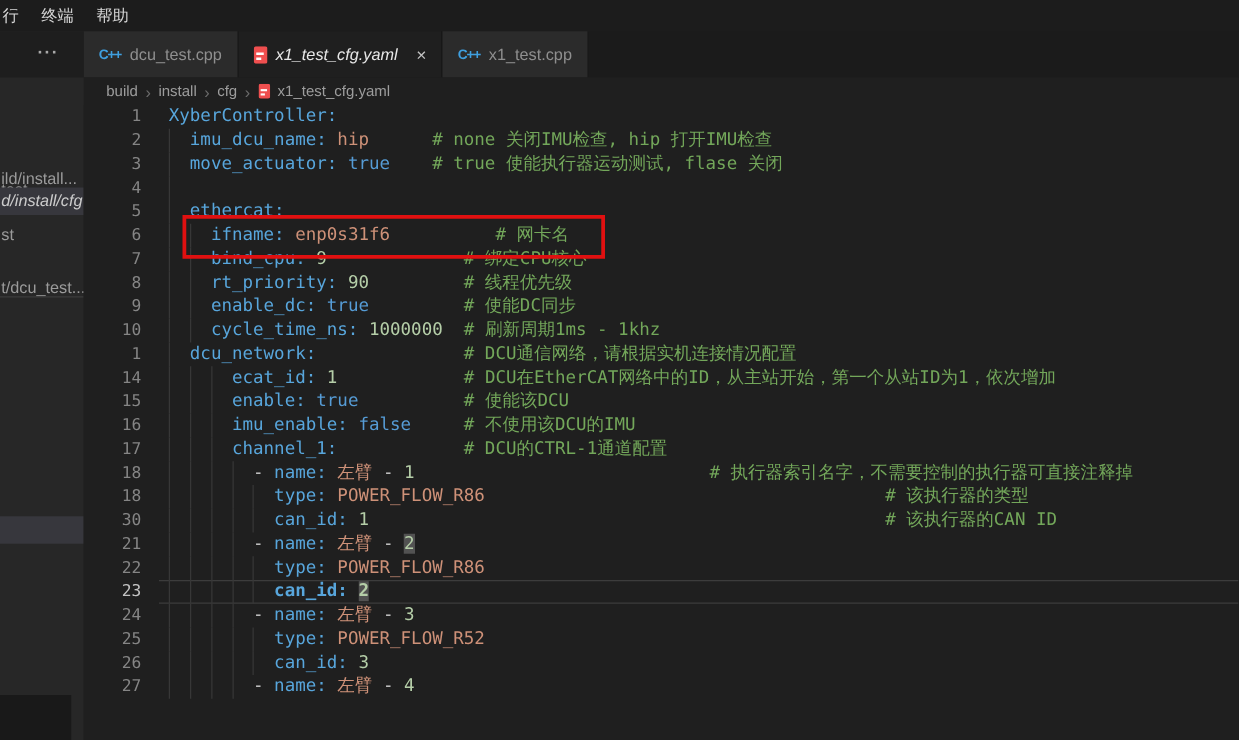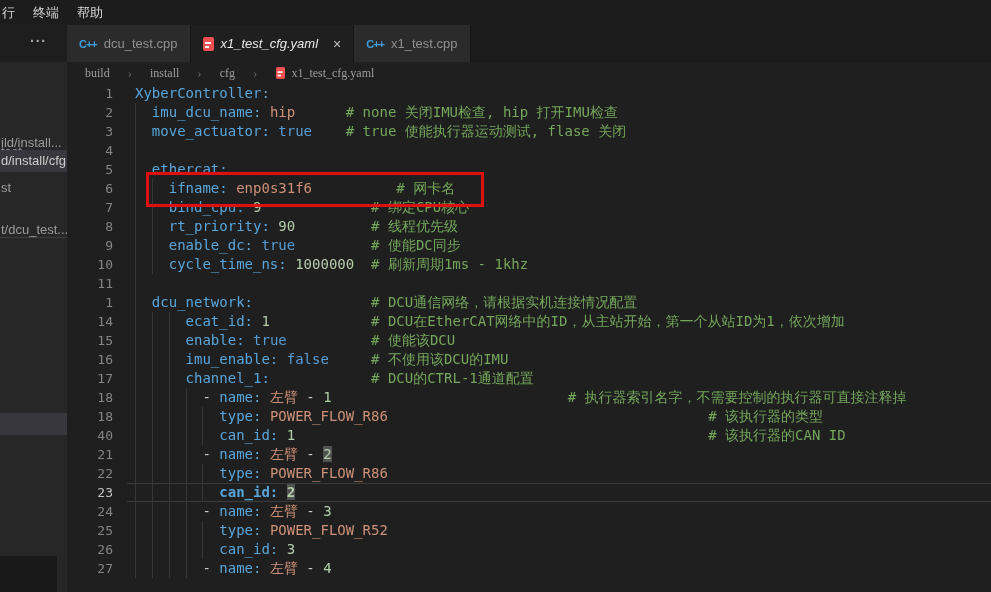--- a/index.html
+++ b/index.html
@@ -10,39 +10,39 @@
   .menu-item{padding:0 9px;line-height:25px;cursor:default;}
   .menu-item:first-child{padding-left:2px;}
   
   .main{display:flex;height:567px;}
   
   .sidebar{position:relative;width:67px;background:#272727;flex:none;overflow:hidden;}
   .sb-header{position:absolute;top:0;left:0;right:0;height:37px;background:#1e1e1e;}
   .sb-more{position:absolute;top:8px;left:30px;color:#a9a9a9;font-size:14px;letter-spacing:1px;font-weight:bold;}
   .sb-item{position:absolute;left:0;width:100%;height:22px;line-height:22px;color:#9b9b9b;font-size:13px;
     white-space:nowrap;overflow:hidden;padding-left:1px;box-sizing:border-box;}
-  .sb-item.selected{background:#37373d;color:#cccccc;}
+  .sb-item.selected{background:#37373d;color:#cccccc;font-style:italic;}
   .sb-divider{position:absolute;left:0;width:100%;height:1px;background:#3d3d3d;}
   .sb-band{position:absolute;left:0;width:100%;height:22px;background:#37373d;}
   .sb-bottom{position:absolute;left:0;width:57px;bottom:0;height:36px;background:#191919;}
   
   .editor-col{flex:1;display:flex;flex-direction:column;min-width:0;}
   
   .tabbar{height:37px;background:#1b1b1b;display:flex;flex:none;}
   .tab{display:flex;align-items:center;gap:7px;padding:0 12px;font-size:13px;color:#8f8f8f;
     background:#2b2b2b;border-right:1px solid #161616;cursor:default;white-space:nowrap;}
   .tab.active{background:#1f1f1f;color:#e8e8e8;font-style:italic;}
   .tab .close{font-style:normal;color:#c3c3c3;font-size:14px;margin-left:8px;}
   .icon-cpp{color:#3f9fdf;font-weight:bold;font-size:11px;font-style:normal;letter-spacing:-1px;}
   .icon-yaml{display:inline-block;width:11px;height:14px;border-radius:2px;background-color:#ef4f4f;
     background-image:linear-gradient(#fff,#fff),linear-gradient(#fff,#fff);
     background-size:6px 2px,4px 2px;background-position:2px 5px,2px 9px;background-repeat:no-repeat;flex:none;}
   
   .breadcrumb{height:22px;background:#1f1f1f;display:flex;align-items:center;padding-left:18px;
-    font-size:12px;color:#9d9d9d;gap:18px;flex:none;font-family:Liberation Serif, serif;}
+    font-size:12px;color:#9d9d9d;gap:6px;flex:none;}
   .crumb-sep{color:#6b6b6b;font-size:13px;}
   .crumb-file{display:flex;align-items:center;gap:5px;}
   .breadcrumb .icon-yaml{transform:scale(.85);}
   
   .code{position:relative;flex:1;background:#1f1f1f;overflow:hidden;
     font-family:"DejaVu Sans Mono","Liberation Mono",monospace;font-size:14px;}
   .line{display:flex;height:19px;}
   .gutter{width:60px;flex:none;text-align:right;padding-right:14px;box-sizing:border-box;
     color:#858585;font-size:13px;line-height:19px;}
   .ltext{position:relative;flex:1;white-space:pre;padding-left:8px;line-height:19px;color:var(--c-punct);}
@@ -153,24 +153,20 @@
           </div>
           <div class="line">
             <div class="gutter">9</div>
             <div class="ltext"><span class="guide" style="left: calc(0ch + 8px);"></span><span class="guide" style="left: calc(2ch + 8px);"></span><span class="tk-p">    </span><span class="tk-k">enable_dc:</span><span class="tk-p"> </span><span class="tk-b">true</span><span class="tk-p">         </span><span class="tk-c"># 使能DC同步</span></div>
           </div>
           <div class="line">
             <div class="gutter">10</div>
             <div class="ltext"><span class="guide" style="left: calc(0ch + 8px);"></span><span class="guide" style="left: calc(2ch + 8px);"></span><span class="tk-p">    </span><span class="tk-k">cycle_time_ns:</span><span class="tk-p"> </span><span class="tk-n">1000000</span><span class="tk-p">  </span><span class="tk-c"># 刷新周期1ms - 1khz</span></div>
           </div>
           <div class="line">
-            <div class="gutter">11</div>
-            <div class="ltext"><span class="guide" style="left: calc(0ch + 8px);"></span></div>
-          </div>
-          <div class="line">
             <div class="gutter">1</div>
             <div class="ltext"><span class="guide" style="left: calc(0ch + 8px);"></span><span class="tk-p">  </span><span class="tk-k">dcu_network:</span><span class="tk-p">              </span><span class="tk-c"># DCU通信网络，请根据实机连接情况配置</span></div>
           </div>
           <div class="line">
             <div class="gutter">14</div>
             <div class="ltext"><span class="guide" style="left: calc(0ch + 8px);"></span><span class="guide" style="left: calc(2ch + 8px);"></span><span class="guide" style="left: calc(4ch + 8px);"></span><span class="tk-p">      </span><span class="tk-k">ecat_id:</span><span class="tk-p"> </span><span class="tk-n">1</span><span class="tk-p">            </span><span class="tk-c"># DCU在EtherCAT网络中的ID，从主站开始，第一个从站ID为1，依次增加</span></div>
           </div>
           <div class="line">
             <div class="gutter">15</div>
             <div class="ltext"><span class="guide" style="left: calc(0ch + 8px);"></span><span class="guide" style="left: calc(2ch + 8px);"></span><span class="guide" style="left: calc(4ch + 8px);"></span><span class="tk-p">      </span><span class="tk-k">enable:</span><span class="tk-p"> </span><span class="tk-b">true</span><span class="tk-p">          </span><span class="tk-c"># 使能该DCU</span></div>
@@ -185,21 +181,21 @@
           </div>
           <div class="line">
             <div class="gutter">18</div>
             <div class="ltext"><span class="guide" style="left: calc(0ch + 8px);"></span><span class="guide" style="left: calc(2ch + 8px);"></span><span class="guide" style="left: calc(4ch + 8px);"></span><span class="guide" style="left: calc(6ch + 8px);"></span><span class="tk-p">        </span><span class="tk-p">- </span><span class="tk-k">name:</span><span class="tk-p"> </span><span class="tk-s">左臂</span><span class="tk-p"> - </span><span class="tk-n">1</span><span class="tk-p">                            </span><span class="tk-c"># 执行器索引名字，不需要控制的执行器可直接注释掉</span></div>
           </div>
           <div class="line">
             <div class="gutter">18</div>
             <div class="ltext"><span class="guide" style="left: calc(0ch + 8px);"></span><span class="guide" style="left: calc(2ch + 8px);"></span><span class="guide" style="left: calc(4ch + 8px);"></span><span class="guide" style="left: calc(6ch + 8px);"></span><span class="guide" style="left: calc(8ch + 8px);"></span><span class="tk-p">          </span><span class="tk-k">type:</span><span class="tk-p"> </span><span class="tk-s">POWER_FLOW_R86</span><span class="tk-p">                                      </span><span class="tk-c"># 该执行器的类型</span></div>
           </div>
           <div class="line">
-            <div class="gutter">40</div>
+            <div class="gutter">30</div>
             <div class="ltext"><span class="guide" style="left: calc(0ch + 8px);"></span><span class="guide" style="left: calc(2ch + 8px);"></span><span class="guide" style="left: calc(4ch + 8px);"></span><span class="guide" style="left: calc(6ch + 8px);"></span><span class="guide" style="left: calc(8ch + 8px);"></span><span class="tk-p">          </span><span class="tk-k">can_id:</span><span class="tk-p"> </span><span class="tk-n">1</span><span class="tk-p">                                                 </span><span class="tk-c"># 该执行器的CAN ID</span></div>
           </div>
           <div class="line">
             <div class="gutter">21</div>
             <div class="ltext"><span class="guide" style="left: calc(0ch + 8px);"></span><span class="guide" style="left: calc(2ch + 8px);"></span><span class="guide" style="left: calc(4ch + 8px);"></span><span class="guide" style="left: calc(6ch + 8px);"></span><span class="tk-p">        </span><span class="tk-p">- </span><span class="tk-k">name:</span><span class="tk-p"> </span><span class="tk-s">左臂</span><span class="tk-p"> - </span><span class="tk-h">2</span></div>
           </div>
           <div class="line">
             <div class="gutter">22</div>
             <div class="ltext"><span class="guide" style="left: calc(0ch + 8px);"></span><span class="guide" style="left: calc(2ch + 8px);"></span><span class="guide" style="left: calc(4ch + 8px);"></span><span class="guide" style="left: calc(6ch + 8px);"></span><span class="guide" style="left: calc(8ch + 8px);"></span><span class="tk-p">          </span><span class="tk-k">type:</span><span class="tk-p"> </span><span class="tk-s">POWER_FLOW_R86</span></div>
           </div>

